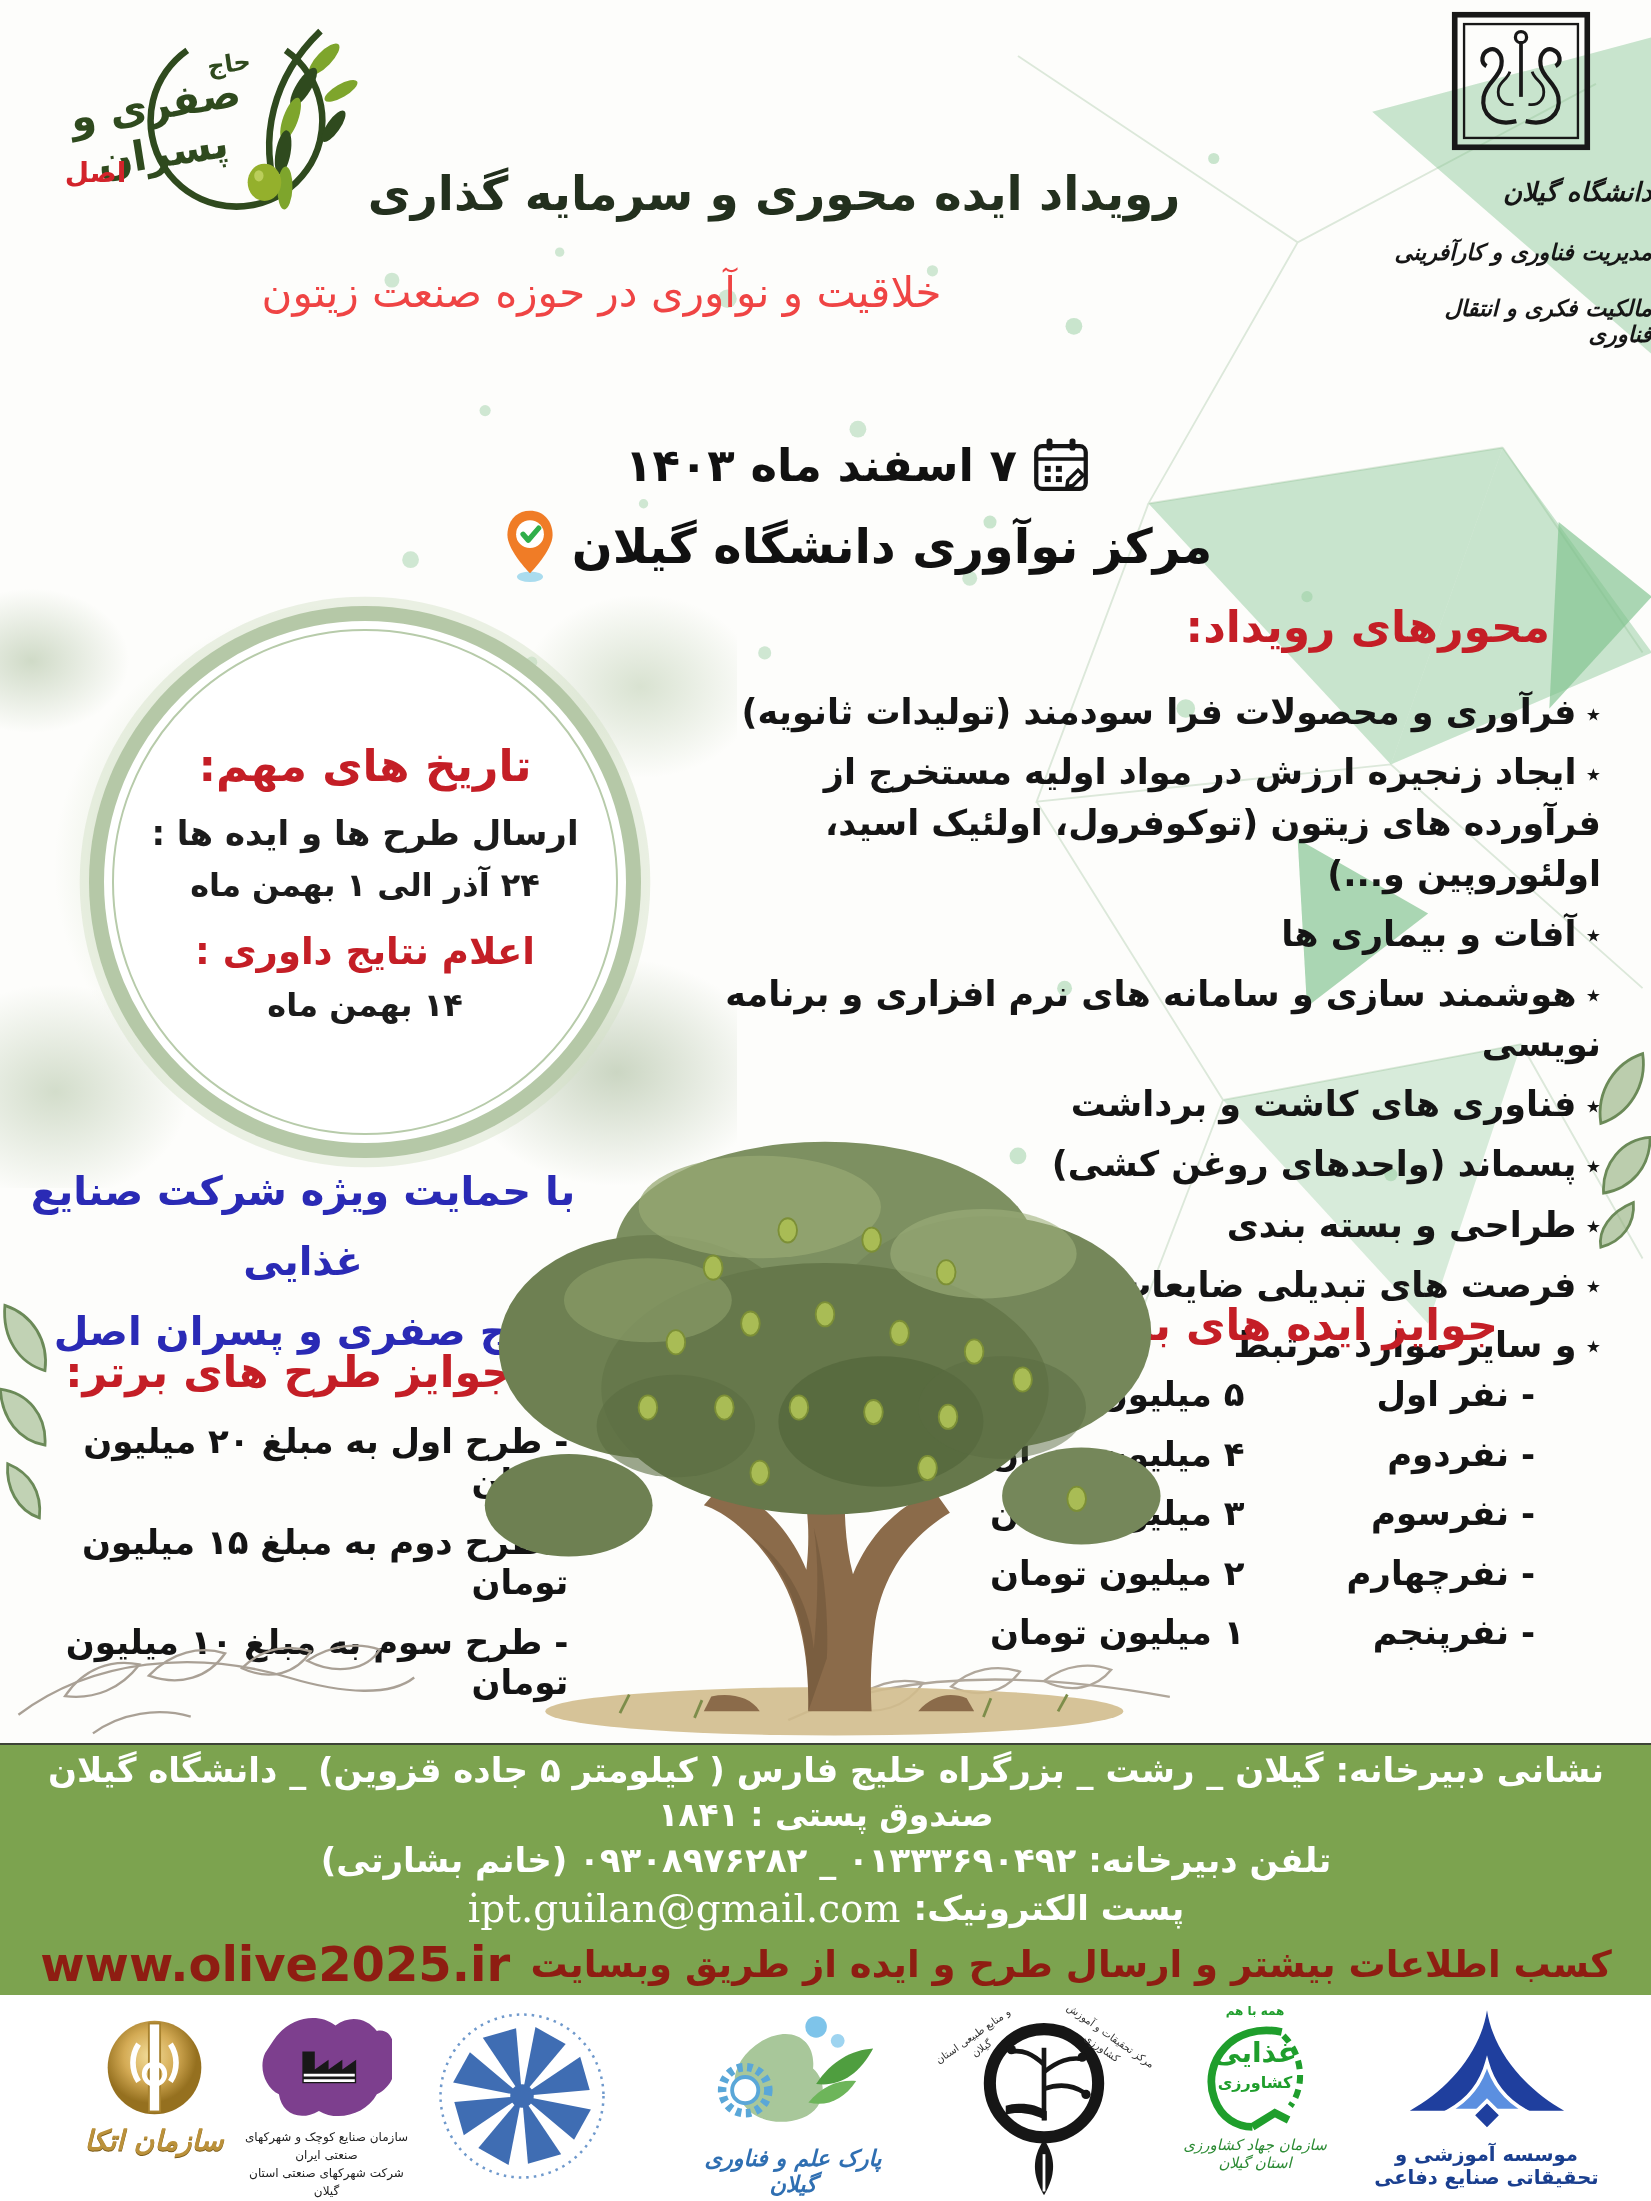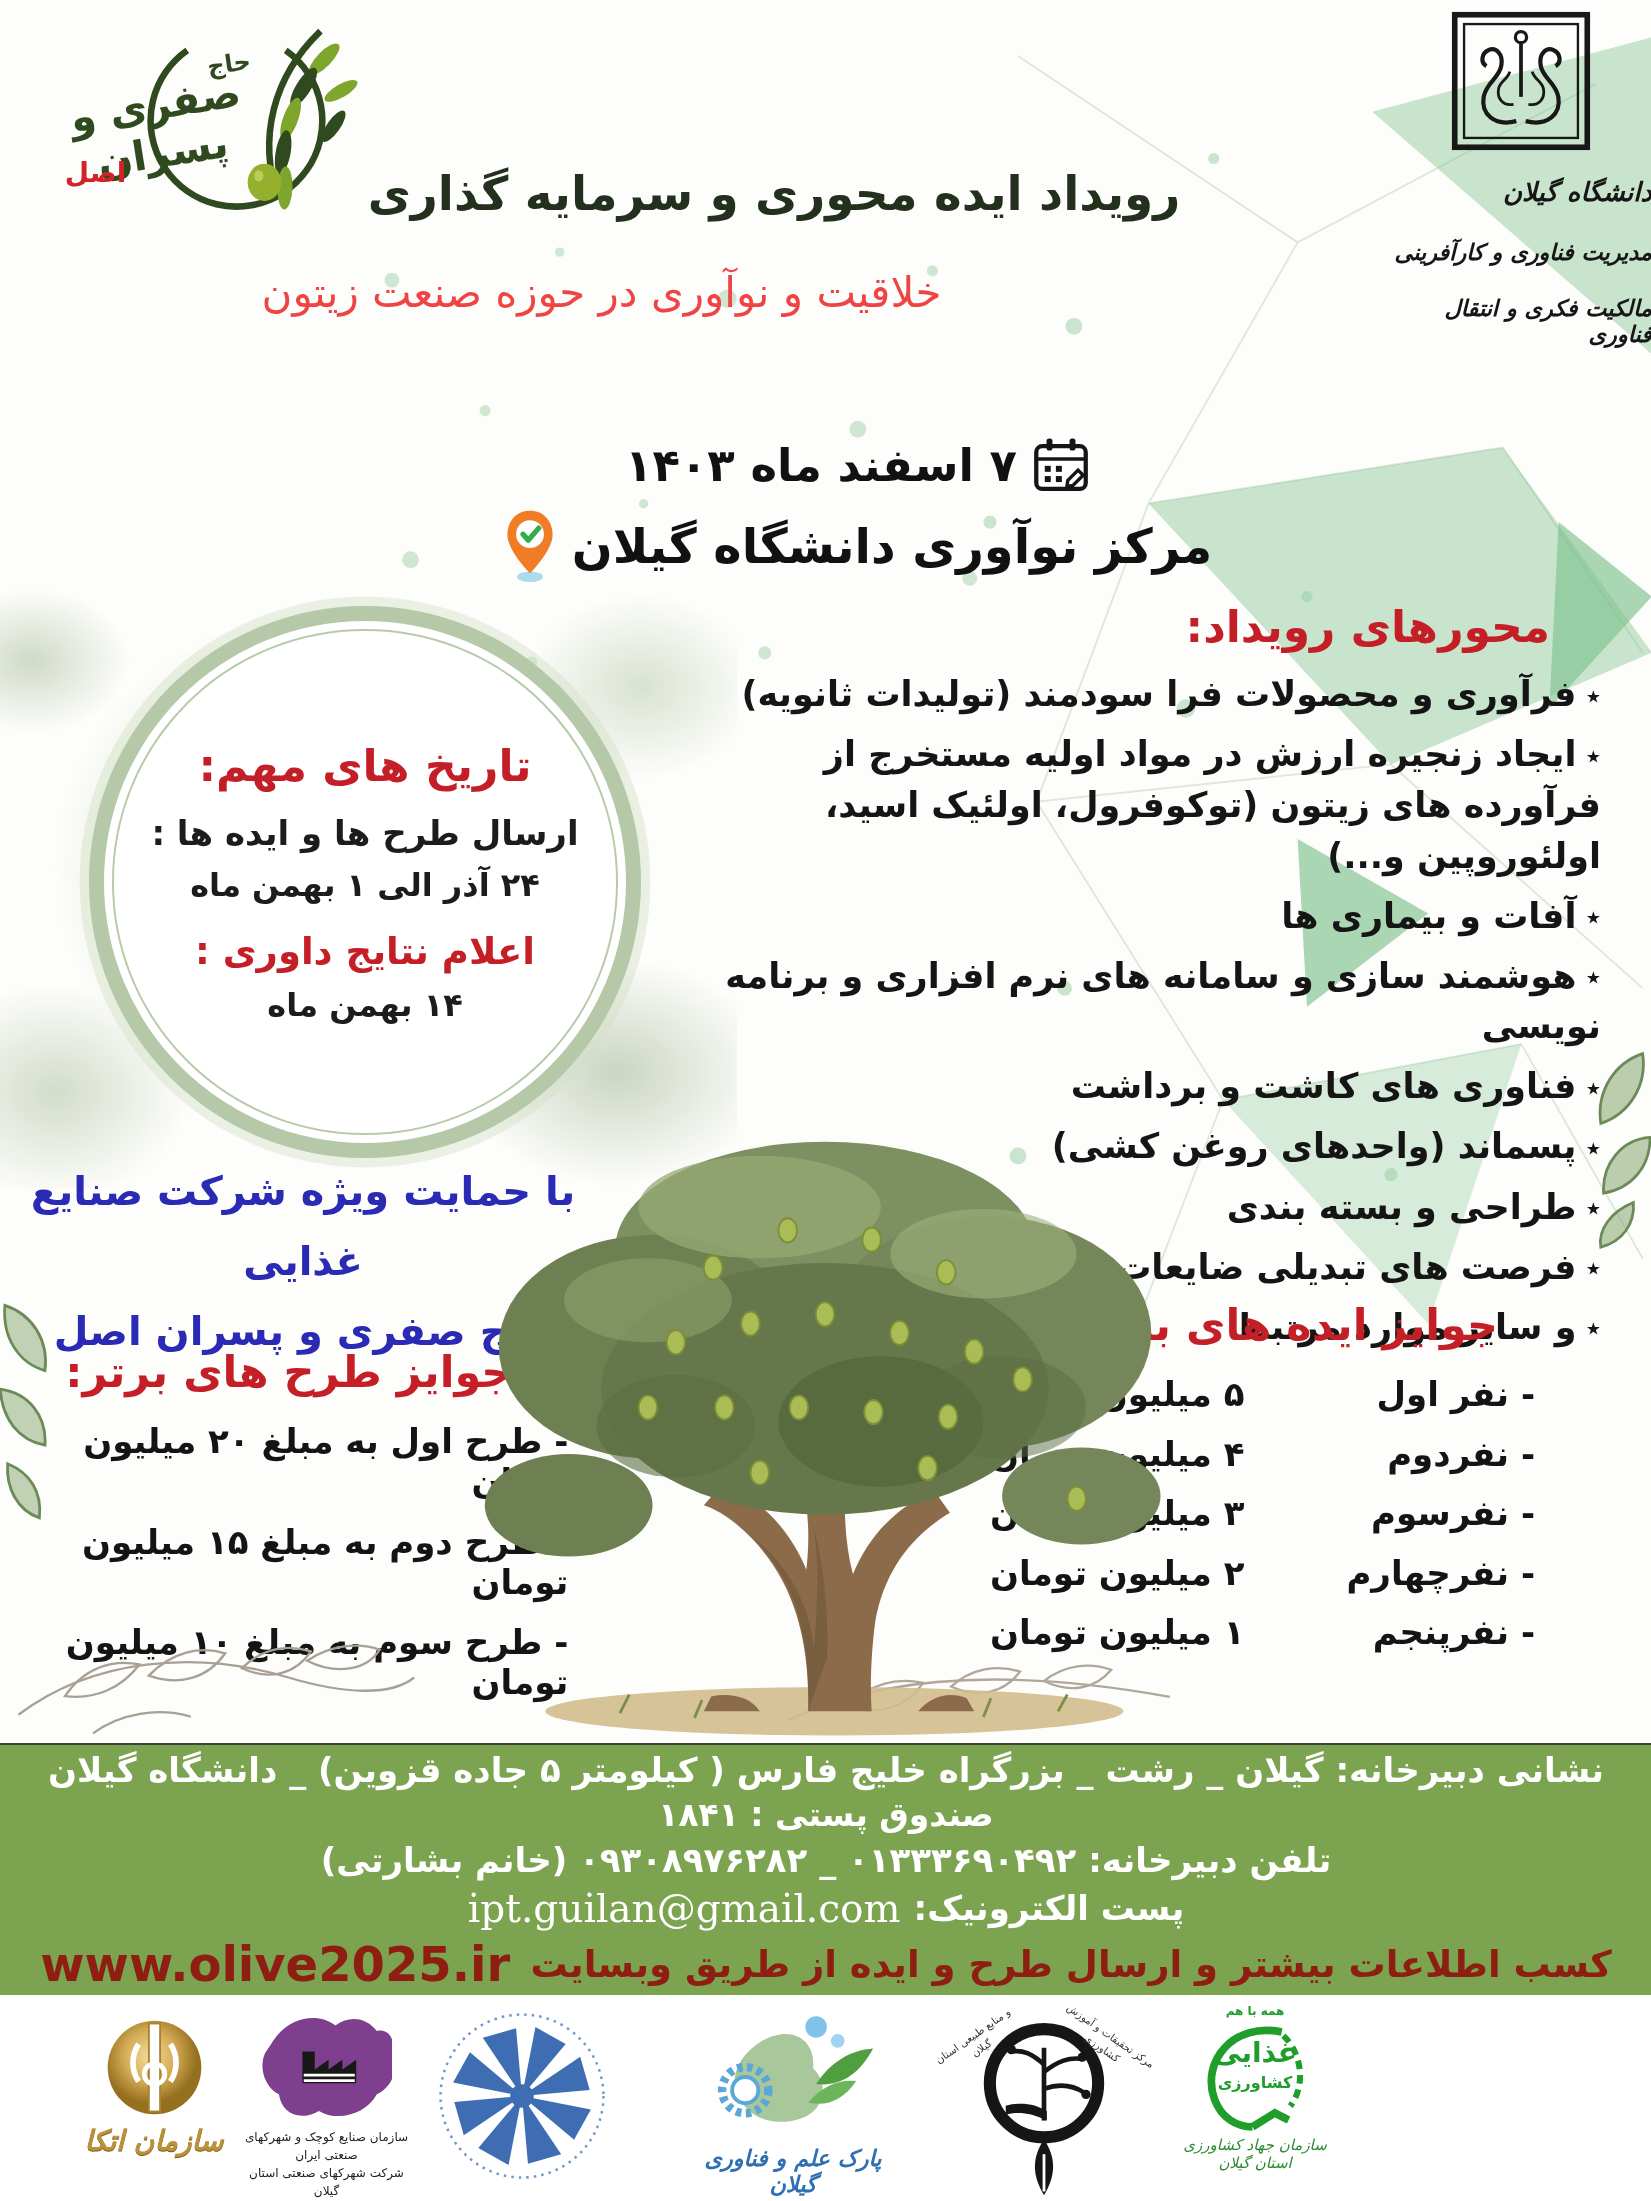--- a/index.html
+++ b/index.html
@@ -6,21 +6,21 @@
   .poster{position:relative;width:1652px;height:2202px;background:#fdfdfb;overflow:hidden;
           font-family:"DejaVu Sans",sans-serif;direction:rtl;}
   .abs{position:absolute;}
   .ctr{text-align:center;}
   .b{font-weight:bold;}
   .red{color:#c41e26;}
   .title1{font-size:47px;font-weight:bold;color:#23301e;}
   .title2{font-size:42px;font-weight:normal;color:#ef4444;}
   .evrow{display:flex;align-items:center;justify-content:center;gap:15px;font-weight:bold;color:#111;}
   .topics{width:895px;text-align:right;}
-  .topics .hd{font-size:44px;font-weight:bold;color:#c41e26;padding-left:112px;text-align:left;margin-bottom:17px;}
+  .topics .hd{font-size:44px;font-weight:bold;color:#c41e26;padding-left:112px;text-align:left;margin-bottom:35px;}
   .topics .it{font-size:35px;font-weight:bold;color:#151515;line-height:1.45;margin-bottom:9.3px;}
   .topics .bu{font-size:28px;vertical-align:middle;margin-left:9.3px;}
   .circle{position:absolute;left:89px;top:606px;width:522px;height:522px;border-radius:50%;
           background:#fff;border:15px solid rgba(168,190,152,.85);
           box-shadow:0 0 0 9.3px rgba(210,224,198,.45), inset 0 0 0 4.7px #fff;}
   .circle:after{content:"";position:absolute;inset:8.4px;border-radius:50%;border:2.8px solid #b7cbaa;}
   .circle .inner{position:absolute;inset:0;display:flex;flex-direction:column;align-items:center;
           justify-content:center;gap:13px;text-align:center;}
   .wc{pointer-events:none;}
   .sponsor{font-size:40px;font-weight:bold;color:#2a2ab5;text-align:center;line-height:1.75;}
@@ -426,16 +426,24 @@
       <svg style="margin:1.9px auto 0;" width="112" height="112" viewBox="0 0 130 130">
         <path d="M96,14 C40,2 2,48 18,92 C26,114 44,124 62,124" fill="none" stroke="#1f9e2c" stroke-width="9"></path>
         <path d="M98,18 C120,40 124,76 106,100" fill="none" stroke="#1f9e2c" stroke-width="7" stroke-dasharray="10 7"></path>
         <path d="M62,124 L88,108 L104,116" fill="none" stroke="#1f9e2c" stroke-width="9"></path>
       </svg>
       <div class="abs" style="left:0;top:32px;width:158px;font-size:28px;font-weight:bold;color:#1f9e2c;text-align:center;">غذایی</div>
       <div class="abs" style="left:0;top:69px;width:158px;font-size:16px;font-weight:bold;color:#1f9e2c;text-align:center;">کشاورزی</div>
       <div class="logo-cap" style="color:#2b8a33;font-size:15px;font-style:italic;margin-top:3.7px;">سازمان جهاد کشاورزی استان گیلان</div>
     </div>
 
+    <div class="abs" style="left:1356px;top:13px;width:261px;text-align:center;">
+      <svg style="margin:0 auto;" width="158" height="131" viewBox="0 0 170 140">
+        <path d="M85,2 C78,48 42,88 2,110 L56,110 C70,96 80,82 85,66 C90,82 100,96 114,110 L168,110 C128,88 92,48 85,2 Z" fill="#1f3f9e"></path>
+        <path d="M85,58 C78,84 62,100 44,110 L126,110 C108,100 92,84 85,58 Z" fill="#5b8fe0" stroke="#fff" stroke-width="4"></path>
+        <rect x="74" y="104" width="22" height="22" fill="#1f3f9e" stroke="#fff" stroke-width="4" transform="rotate(45 85 115)"></rect>
+      </svg>
+      <div class="logo-cap b" style="color:#1a3f8f;font-size:19.6px;margin-top:3.7px;">موسسه آموزشی و تحقیقاتی صنایع دفاعی</div>
+    </div>
 
   </div>
 </div>
 
 
 </body></html>

